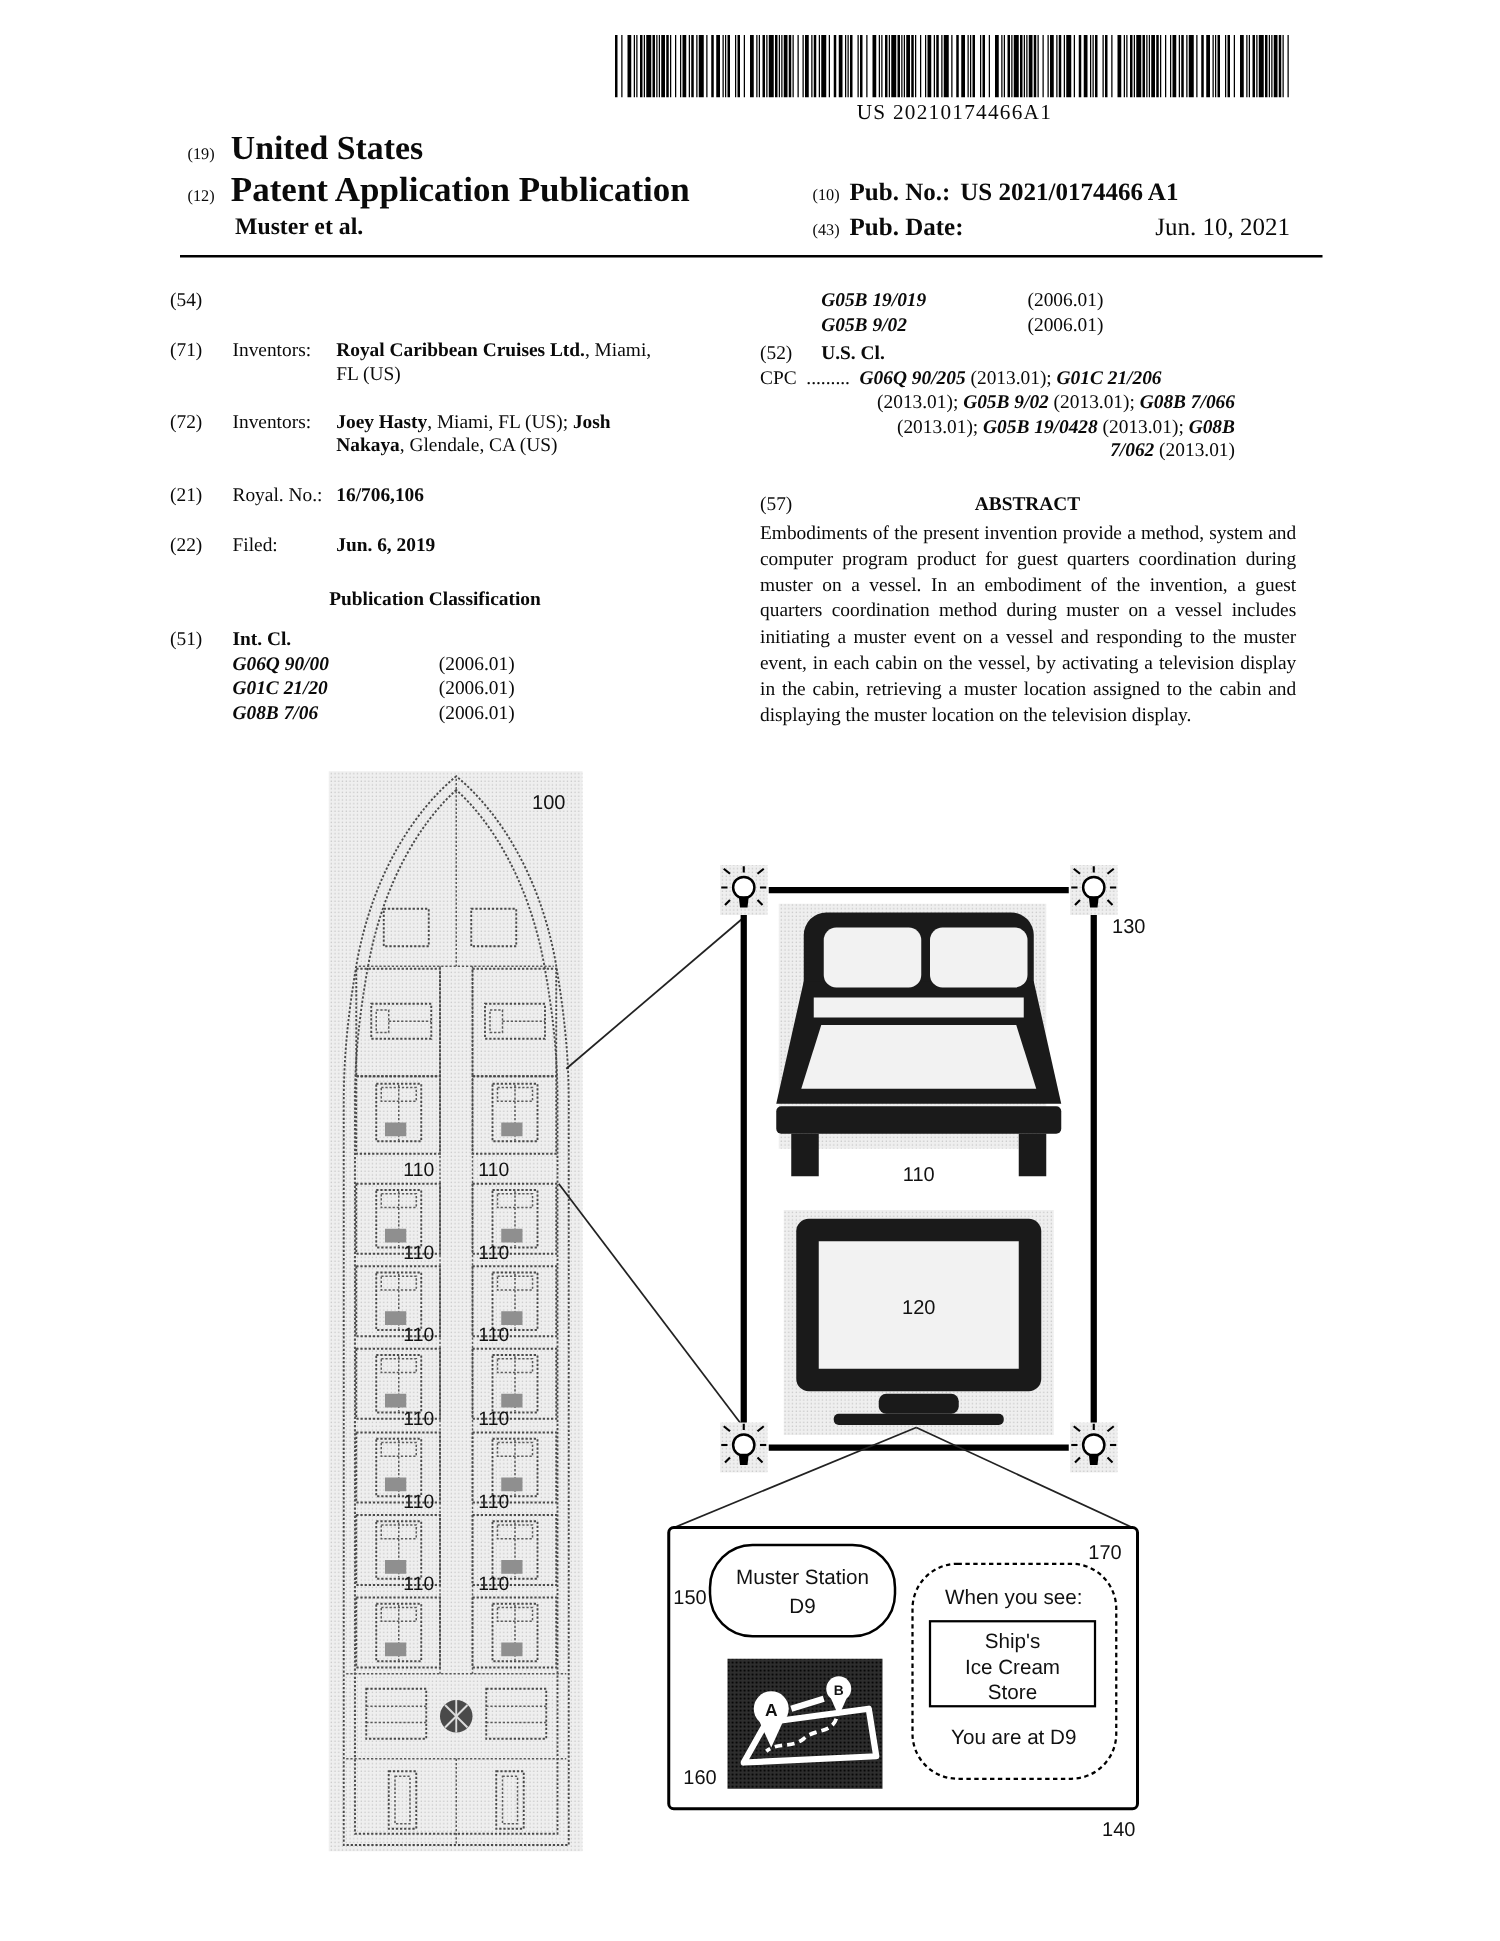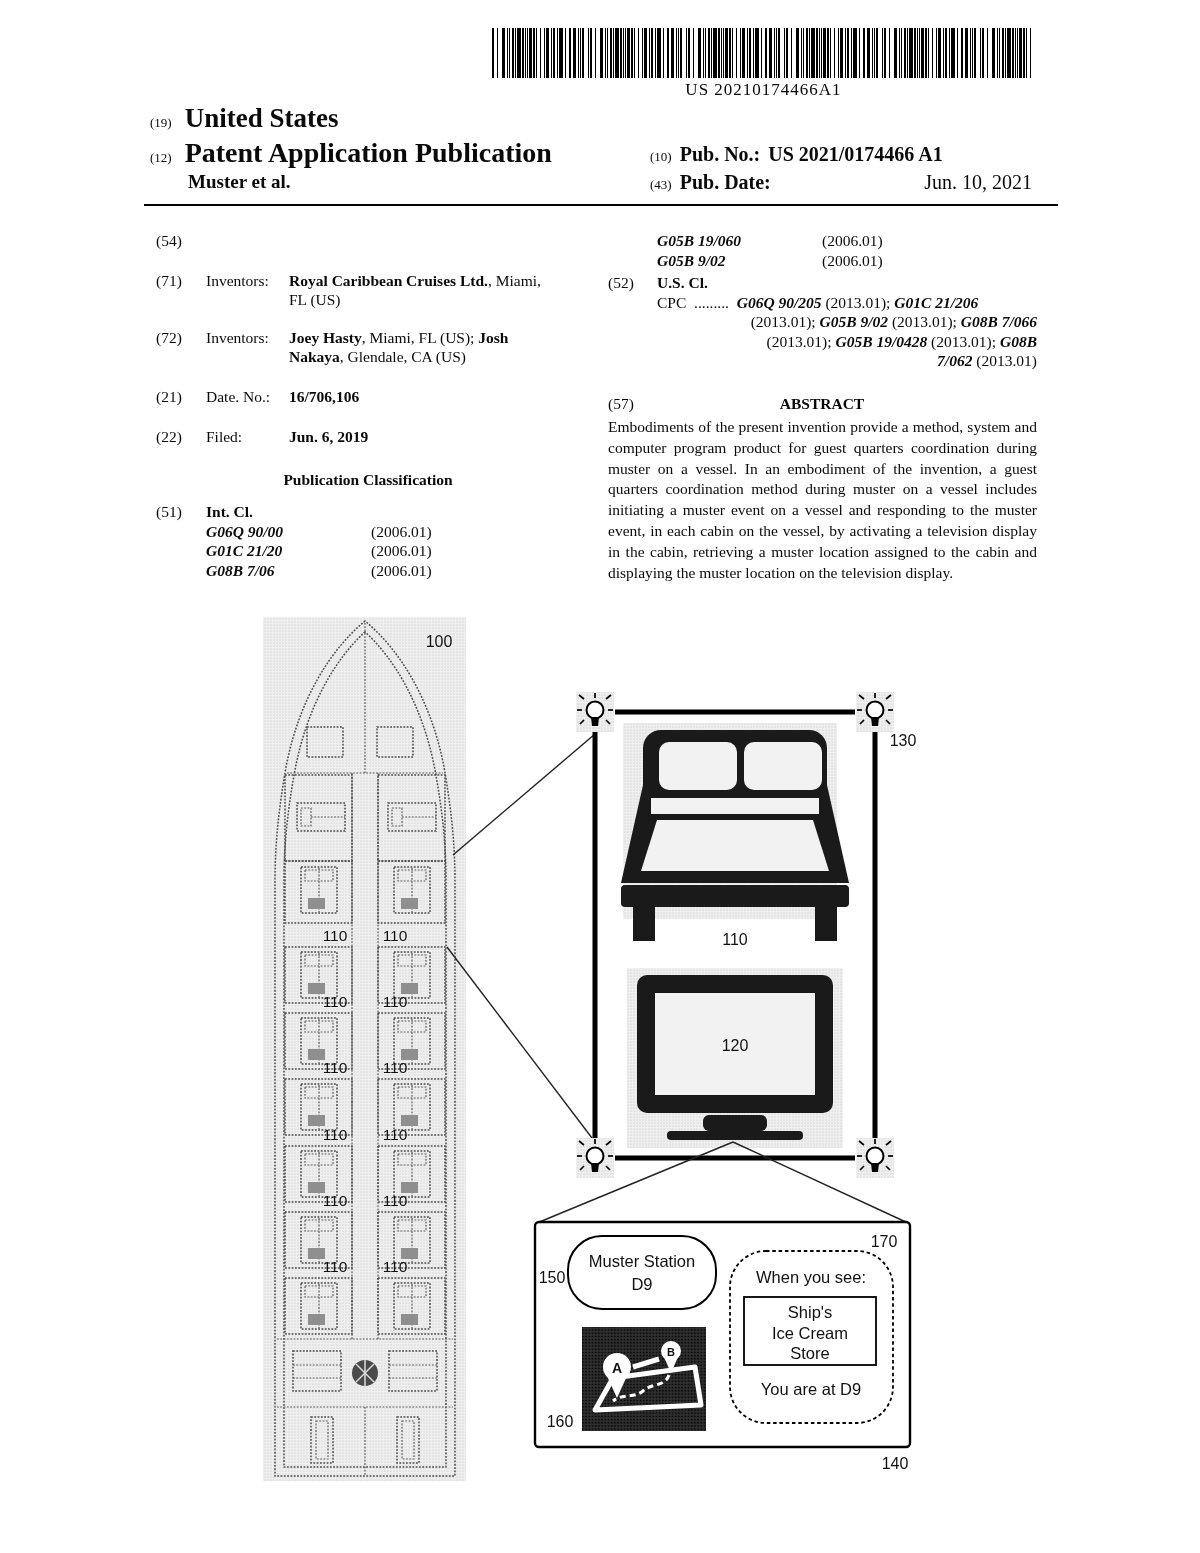--- a/index.html
+++ b/index.html
@@ -19,36 +19,36 @@
   .h-authors{position:absolute;left:188px;top:171px;font-size:19px;font-weight:bold;}
   .h-pubno{position:absolute;left:650px;top:143px;width:385px;display:flex;align-items:baseline;}
   .h-pubno b{font-size:20px;margin-left:8px;white-space:nowrap;}
   .h-pubdate{position:absolute;left:650px;top:171px;width:382px;display:flex;align-items:baseline;}
   .h-pubdate b{font-size:20px;margin-left:8px;}
   .h-pubdate .dt{margin-left:auto;font-size:20px;font-weight:normal;}
   .rule{position:absolute;left:144px;top:204px;width:914px;height:2px;background:#000;}
 
   
   .col{position:absolute;top:231px;font-size:15.5px;line-height:19.5px;}
-  .col-l{left:156px;width:442px;}
+  .col-l{left:136px;width:442px;}
   .col-r{left:608px;width:429px;}
   .bib-row{display:flex;}
   .bib-num{width:50px;flex:none;}
   .col-r .bib-num{width:49px;}
   .bib-label{width:83px;flex:none;}
   .bold{font-weight:bold;}
   .tb{font-weight:bold;}
   .tbi{font-weight:bold;font-style:italic;}
   .tline{white-space:nowrap;}
   .title-text{width:350px;font-weight:bold;}
   .pubclass{width:424px;text-align:center;font-weight:bold;}
   .clrow{display:flex;margin-left:50px;}
   .col-r .clrow{margin-left:49px;}
   .clrow .code{width:165px;flex:none;font-weight:bold;font-style:italic;}
-  .cpc{margin-left:49px;width:380px;}
+  .cpc{width:380px;}
   .cpc .r{text-align:right;}
   .abshead{display:flex;margin-top:23px;}
   .abshead .t{width:330px;text-align:center;font-weight:bold;}
   .abstract{margin-top:4px;text-align:justify;line-height:20.8px;}
 
   
   .fig{position:absolute;left:255px;top:615px;}
   .fig text{font-family:"Liberation Sans",sans-serif;fill:#111;}
   .shipline{fill:none;stroke:#4a4a4a;stroke-width:1.5;stroke-dasharray:1.8,1.5;}
   .shipthin{fill:none;stroke:#5a5a5a;stroke-width:1.2;stroke-dasharray:1.8,1.5;}
@@ -259,21 +259,21 @@
     <div class="bib-row" style="margin-bottom:20px">
       <span class="bib-num">(72)</span>
       <span class="bib-label">Inventors:</span>
       <span>
         <div class="tline"><span class="tb">Joey Hasty</span><span>, Miami, FL (US); </span><span class="tb">Josh</span></div>
         <div class="tline"><span class="tb">Nakaya</span><span>, Glendale, CA (US)</span></div>
       </span>
     </div>
     <div class="bib-row" style="margin-bottom:21px">
       <span class="bib-num">(21)</span>
-      <span class="bib-label">Date. No.:</span>
+      <span class="bib-label">Royal. No.:</span>
       <span class="bold">16/706,106</span>
     </div>
     <div class="bib-row" style="margin-bottom:23px">
       <span class="bib-num">(22)</span>
       <span class="bib-label">Filed:</span>
       <span class="bold">Jun. 6, 2019</span>
     </div>
     <div class="pubclass" style="margin-bottom:13px">Publication Classification</div>
     <div class="bib-row">
       <span class="bib-num">(51)</span>
@@ -288,21 +288,21 @@
       <span>(2006.01)</span>
     </div>
     <div class="clrow">
       <span class="code">G08B 7/06</span>
       <span>(2006.01)</span>
     </div>
   </div>
 
   <div class="col col-r">
     <div class="clrow">
-      <span class="code">G05B 19/060</span>
+      <span class="code">G05B 19/019</span>
       <span>(2006.01)</span>
     </div>
     <div class="clrow" style="margin-bottom:3px">
       <span class="code">G05B 9/02</span>
       <span>(2006.01)</span>
     </div>
     <div class="bib-row">
       <span class="bib-num">(52)</span>
       <span class="bold">U.S. Cl.</span>
     </div>

